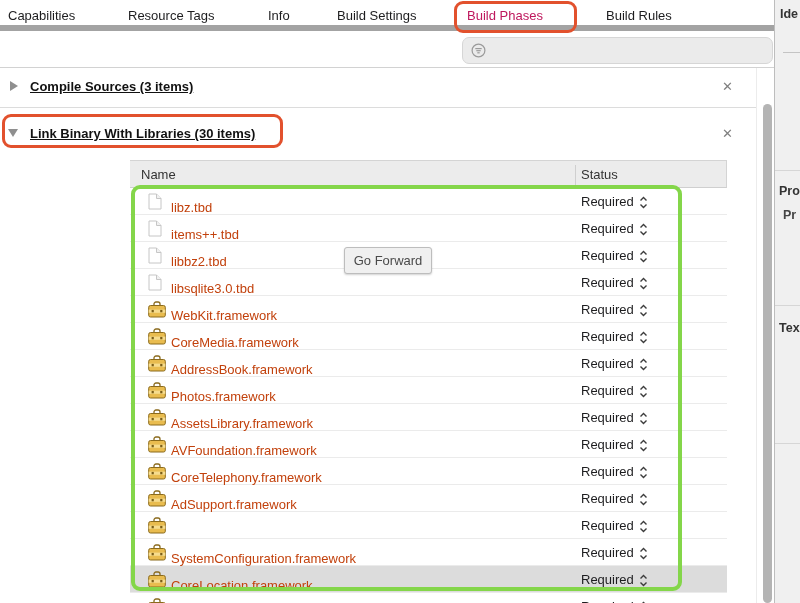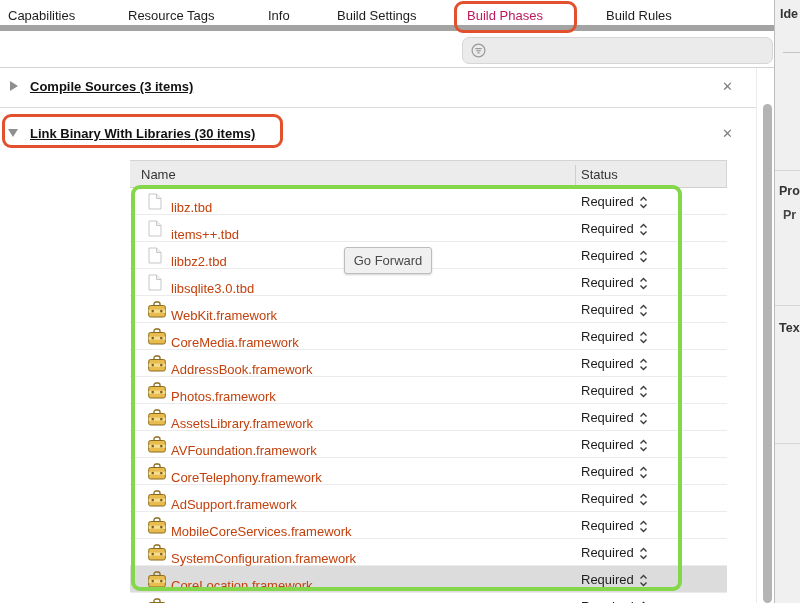--- a/index.html
+++ b/index.html
@@ -345,21 +345,20 @@
         </span>
       </div>
       <div class="lb-row">
         <span class="row-icon"><svg width="18" height="17" viewBox="0 0 18 17">
             <rect x="6" y="1" width="6" height="5" rx="2" fill="none" stroke="#8a6a1c" stroke-width="1.3"></rect>
             <rect x="0.7" y="4.5" width="16.6" height="11.5" rx="1.8" fill="#e9bc4f" stroke="#8a6a1c" stroke-width="1"></rect>
             <rect x="0.7" y="8.6" width="16.6" height="3.2" fill="#f6dc8e"></rect>
             <rect x="3.6" y="8.9" width="2.2" height="2.4" fill="#7a5e18"></rect>
             <rect x="12.2" y="8.9" width="2.2" height="2.4" fill="#7a5e18"></rect>
           </svg></span>
-        <span class="row-name">MobileCoreServices.framework</span>
         <span class="row-status">
           <span>Required</span>
           <span style="display: inline-flex;">
             <svg width="9" height="13" viewBox="0 0 9 13">
               <path d="M1.5 4.5 L4.5 1.5 L7.5 4.5" fill="none" stroke="#3c3c3c" stroke-width="1.4"></path>
               <path d="M1.5 8.5 L4.5 11.5 L7.5 8.5" fill="none" stroke="#3c3c3c" stroke-width="1.4"></path>
             </svg>
           </span>
         </span>
       </div>

